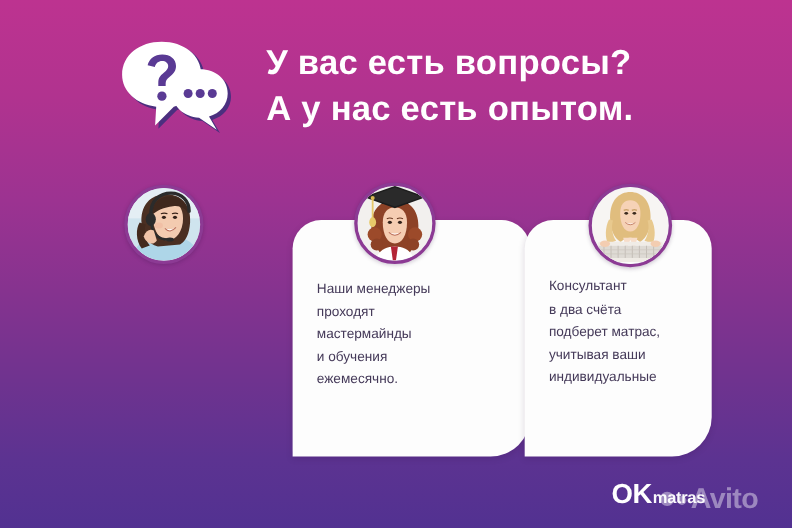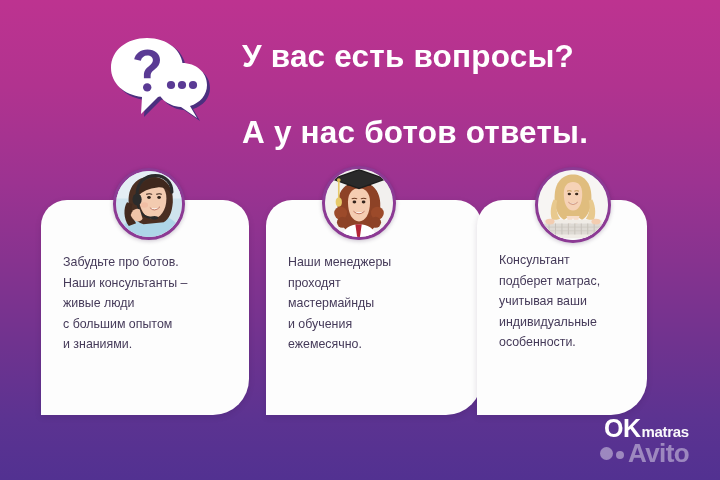--- a/index.html
+++ b/index.html
@@ -25,21 +25,21 @@
   #bubble-icon {
     position:relative; width:108px; height:86px; margin-left:104px; flex:none;
   }
   #bubble-icon svg { display:block; width:108px; height:86px; }
 
   #headline {
     margin-left:30px; color:#ffffff;
     font-size:31.5px; font-weight:bold; line-height:1.33;
     letter-spacing:0.2px; white-space:nowrap;
   }
-  #headline .ln { display:block;margin-top:34px; }
+  #headline .ln { display:block; }
 
   
   #cards {
     position:absolute; left:0; top:200px; width:720px; height:215px;
   }
   .card {
     position:absolute; top:0; height:215px;
     background:#fdfdfd;
     border-radius:26px 26px 36px 0;
     box-shadow:0 2px 6px rgba(40,10,60,0.14);
@@ -65,22 +65,22 @@
     overflow:hidden; background:#d8d2e4;
     box-shadow:0 1px 4px rgba(40,10,60,0.25);
   }
   .avatar.a1 { left:113px; top:168px; width:72px; height:72px; }
   .avatar.a2 { left:322px; top:166px; width:74px; height:74px; }
   .avatar.a3 { left:535px; top:167px; width:76px; height:76px; }
   .avatar svg { display:block; width:100%; height:100%; }
 
   
   #logo {
-    position:absolute; left:556px; top:416px;
-    display:flex; align-items:baseline; color:#ffffff;margin-left:48px;
+    position:absolute; left:556px; top:437px;
+    display:flex; align-items:baseline; color:#ffffff;
   }
   #logo-ok {
     font-size:25px; font-weight:bold; letter-spacing:-0.5px; line-height:1;
   }
   #logo-matras {
     font-size:15px; font-weight:bold; letter-spacing:-0.3px; line-height:1;
     margin-left:1px; opacity:0.97;
   }
 
   
@@ -132,54 +132,45 @@
       <g fill="#5a3a94">
         <circle cx="67" cy="50" r="4.1"></circle>
         <circle cx="78" cy="50" r="4.1"></circle>
         <circle cx="89" cy="50" r="4.1"></circle>
       </g>
     </svg>
   </div>
 
   <div id="headline">
     <span class="ln">У вас есть вопросы?</span>
-    <span class="ln">А у нас ботов ответы.</span>
+    <span class="ln">А у нас есть опытом.</span>
   </div>
 
 </div>
 
 <div id="cards">
 
-  <div class="card c1">
-    <div class="card-text">
-      <span class="ln">Забудьте про ботов.</span>
-      <span class="ln">Наши консультанты –</span>
-      <span class="ln">живые люди</span>
-      <span class="ln">с большим опытом</span>
-      <span class="ln">и знаниями.</span>
-    </div>
-  </div>
 
   <div class="card c2">
     <div class="card-text">
       <span class="ln">Наши менеджеры</span>
       <span class="ln">проходят</span>
       <span class="ln">мастермайнды</span>
       <span class="ln">и обучения</span>
       <span class="ln">ежемесячно.</span>
     </div>
   </div>
 
   <div class="card c3">
     <div class="card-text">
       <span class="ln">Консультант</span>
+      <span class="ln">в два счёта</span>
       <span class="ln">подберет матрас,</span>
       <span class="ln">учитывая ваши</span>
       <span class="ln">индивидуальные</span>
-      <span class="ln">особенности.</span>
     </div>
   </div>
 
 </div>
 
 <div class="avatar a1">
   <svg viewBox="0 0 72 72" xmlns="http://www.w3.org/2000/svg">
     <defs>
         <clipPath id="cl1">
           <circle cx="36" cy="36" r="36"></circle>

